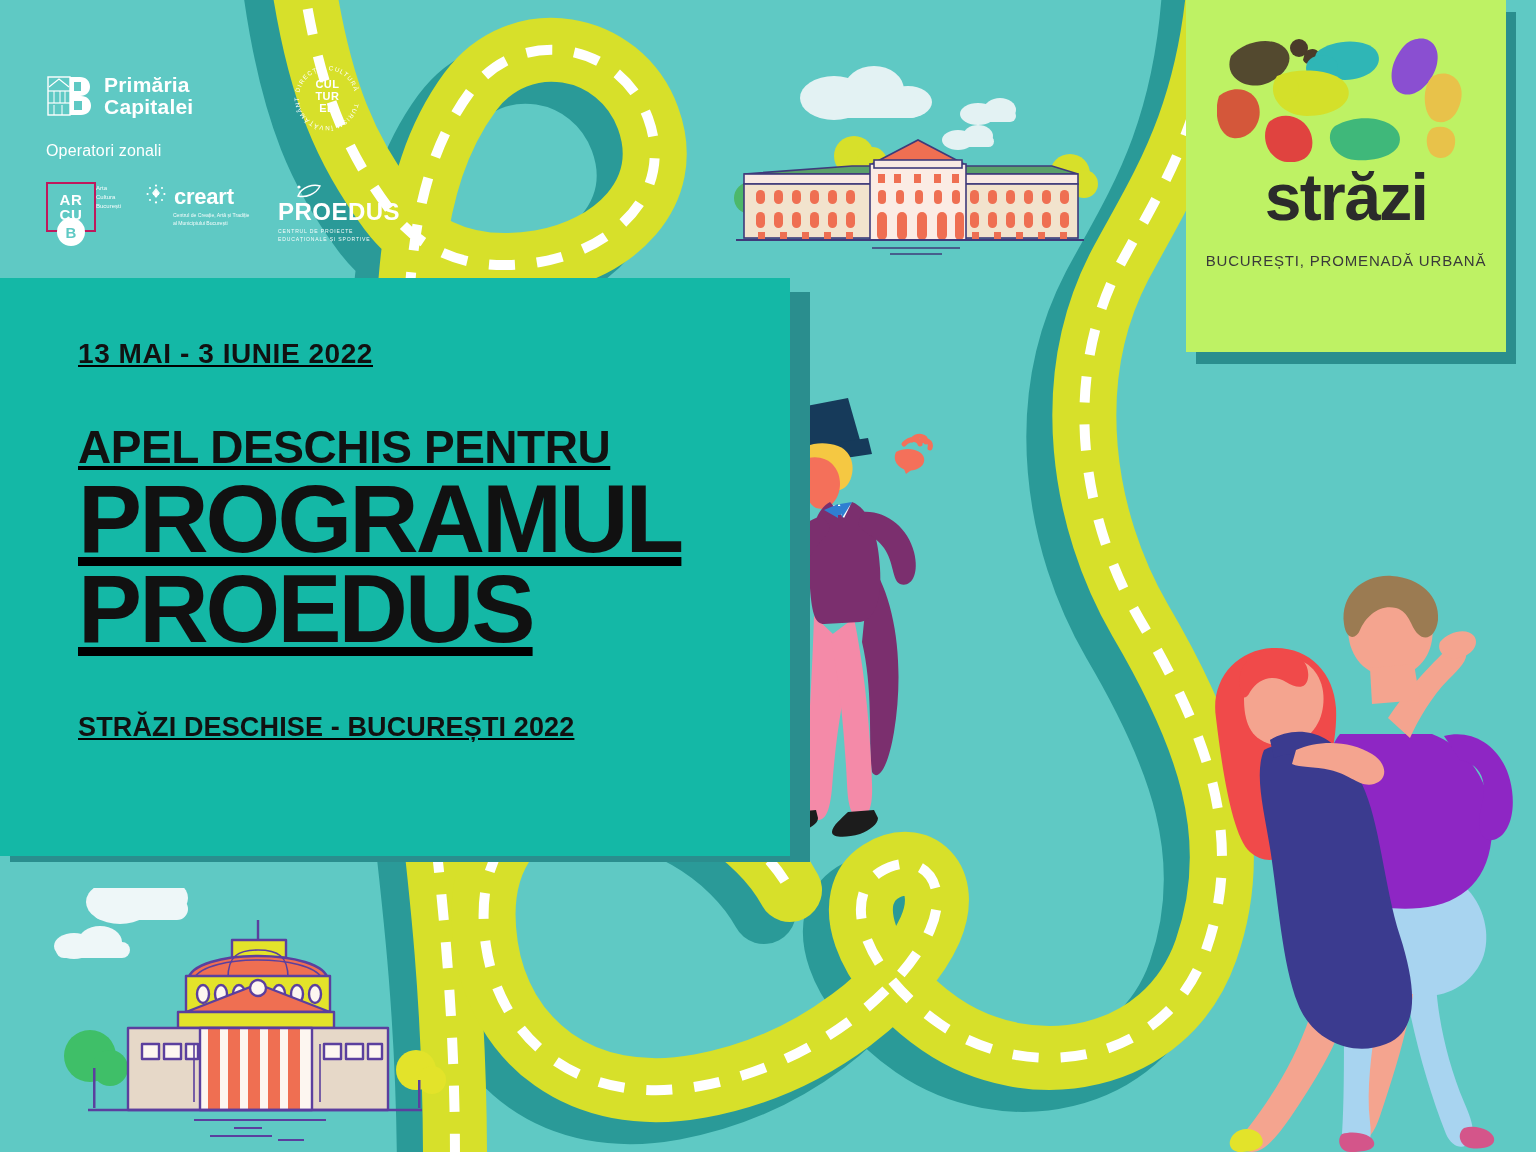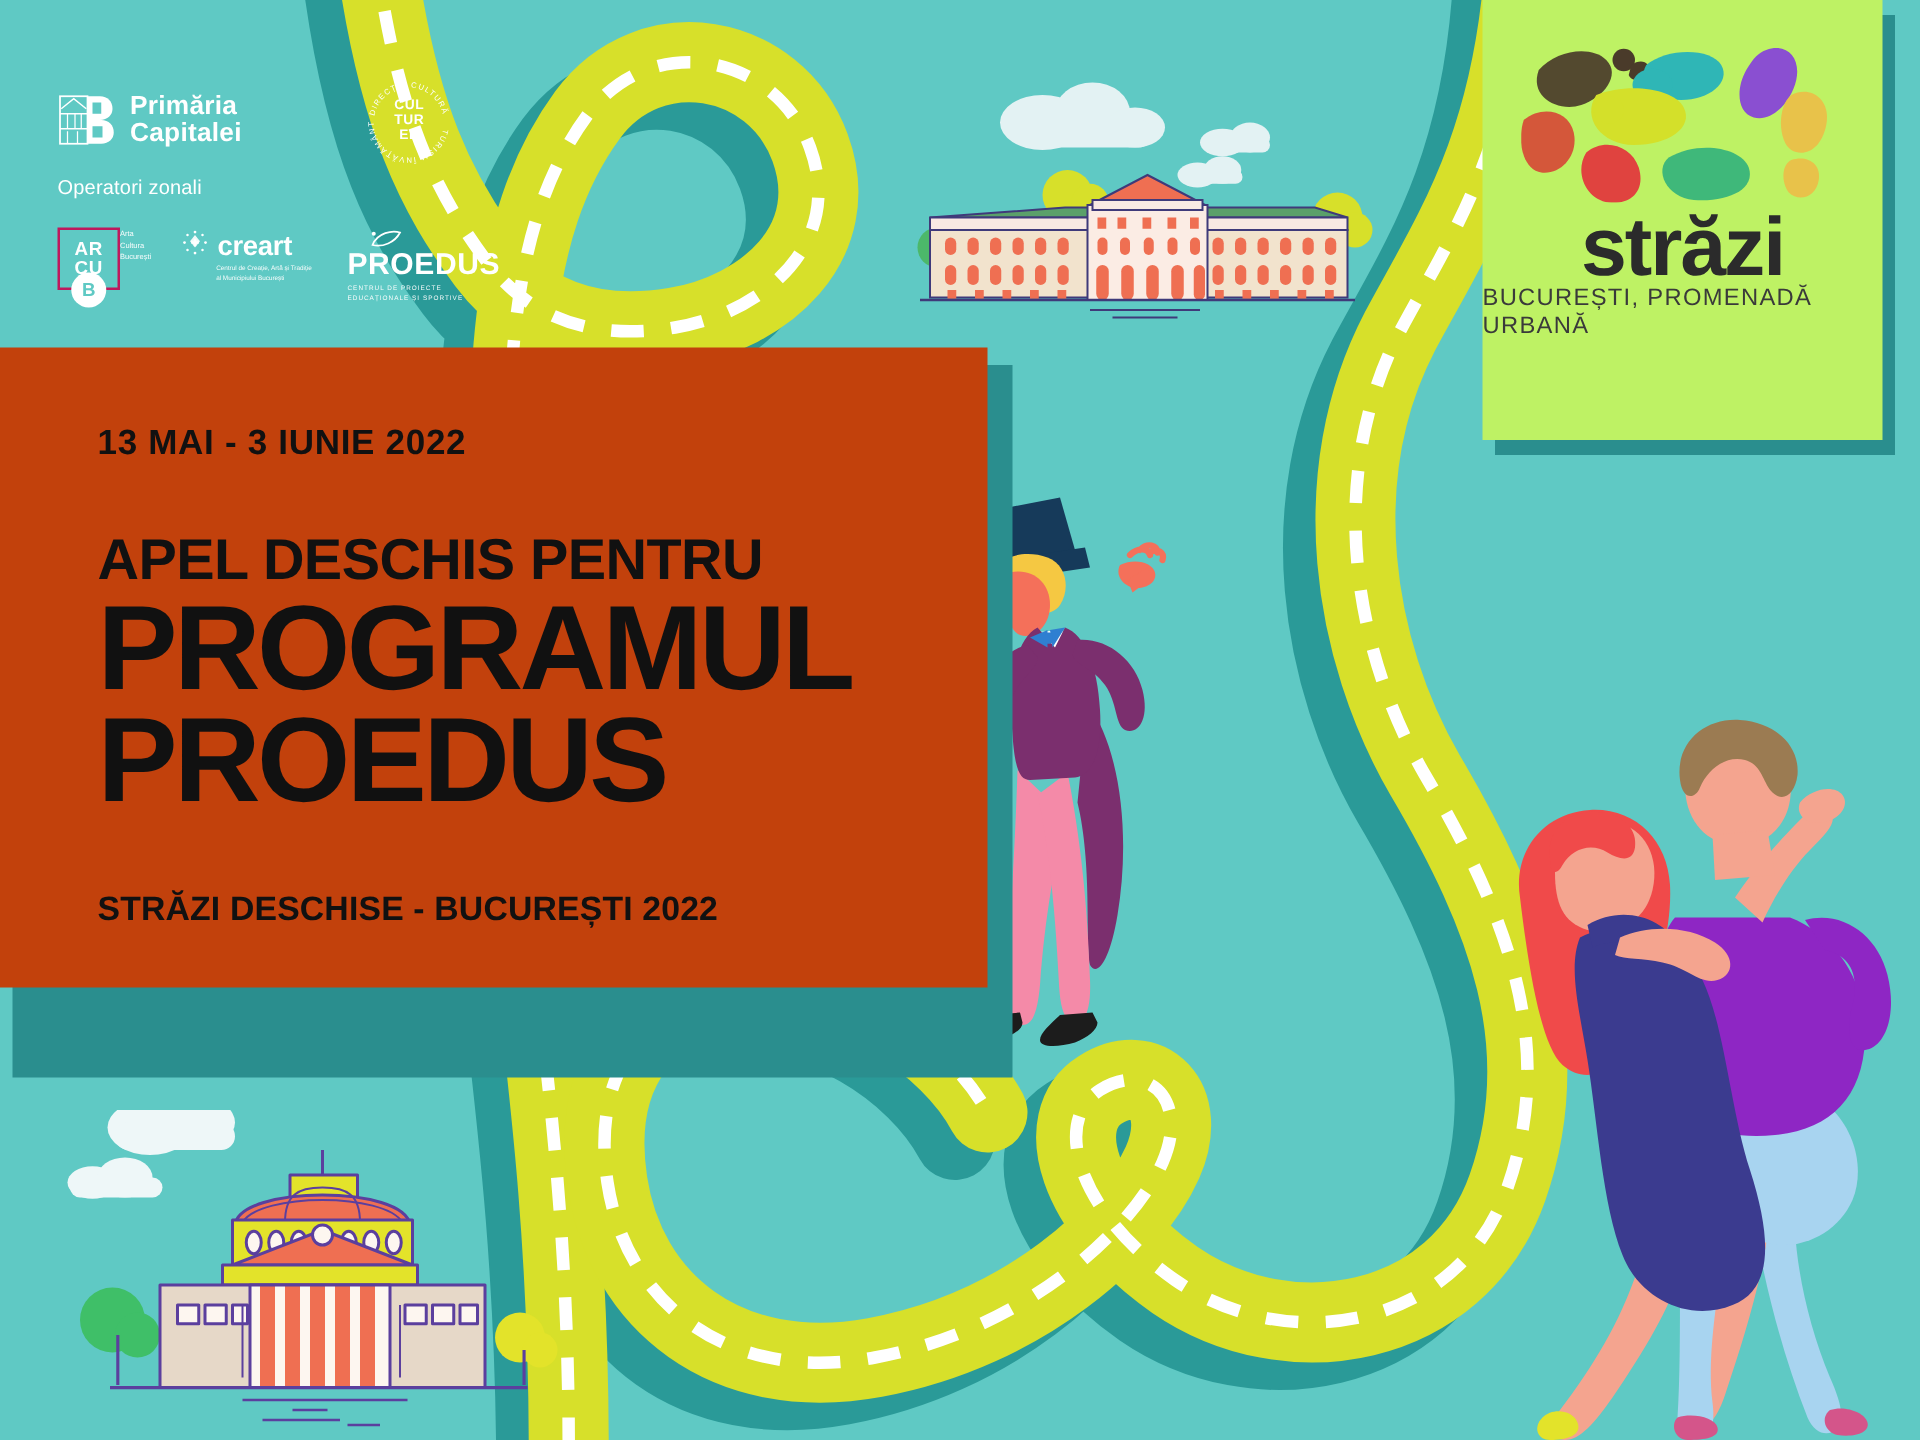--- a/index.html
+++ b/index.html
@@ -14,22 +14,22 @@
   .layer{position:absolute;}
 
   
   #roadSvg{position:absolute;left:0;top:0;width:1536px;height:1152px;}
 
   
   #card-shadow{
     left:10px;top:292px;width:800px;height:570px;background:#2a8e8e;
   }
   #headline-card{
-    left:0px;top:278px;width:790px;height:512px;background:#c2410c;
-    box-sizing:border-box;padding:60px 0 0 78px;
+    left:0px;top:278px;width:790px;height:578px;background:#14b8a6;
+    box-sizing:border-box;padding:60px 0 0 78px;text-decoration:underline;
   }
   #date-line{
     font-size:28px;font-weight:bold;letter-spacing:.02em;color:#111;
     margin:0 0 54px 0;
   }
   #title-kicker{
     font-size:46px;font-weight:bold;line-height:1.0;letter-spacing:-.01em;color:#111;margin:0;
   }
   #title-main{
     font-size:96px;font-weight:bold;line-height:.94;letter-spacing:-.03em;color:#111;margin:4px 0 0 0;
@@ -86,21 +86,21 @@
     padding-top:34px;box-sizing:border-box;
   }
   #prints{width:258px;height:128px;position:relative;}
   #brand-strazi{
     font-size:66px;font-weight:bold;letter-spacing:-.025em;color:#2b2b2b;line-height:.88;margin-top:6px;
   }
   #brand-deschise{
     font-size:52px;font-weight:bold;letter-spacing:-.01em;color:#2b2b2b;line-height:.95;margin-top:2px;
   }
   #brand-tagline{
-    font-size:19px;letter-spacing:.055em;color:#3a3a3a;margin-top:2px;
+    font-size:15px;letter-spacing:.055em;color:#3a3a3a;margin-top:26px;
   }
 
   
   #palace{left:722px;top:62px;width:378px;height:220px;}
   #athenaeum{left:42px;top:888px;width:420px;height:264px;}
   #dandy{left:752px;top:392px;width:216px;height:468px;}
   #dancers{left:1192px;top:568px;width:344px;height:584px;}
 </style>
 </head>
 <body>

